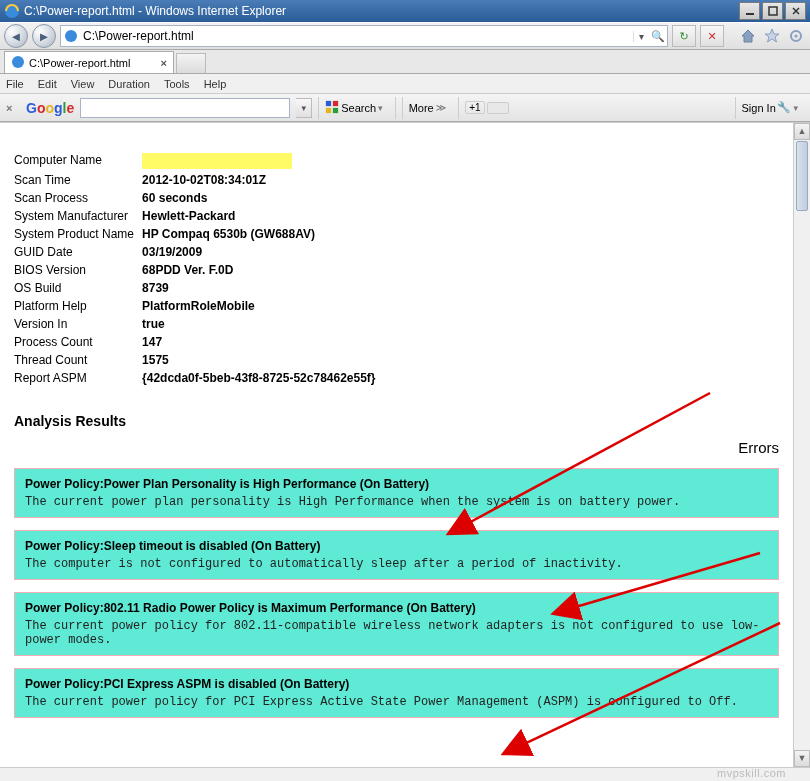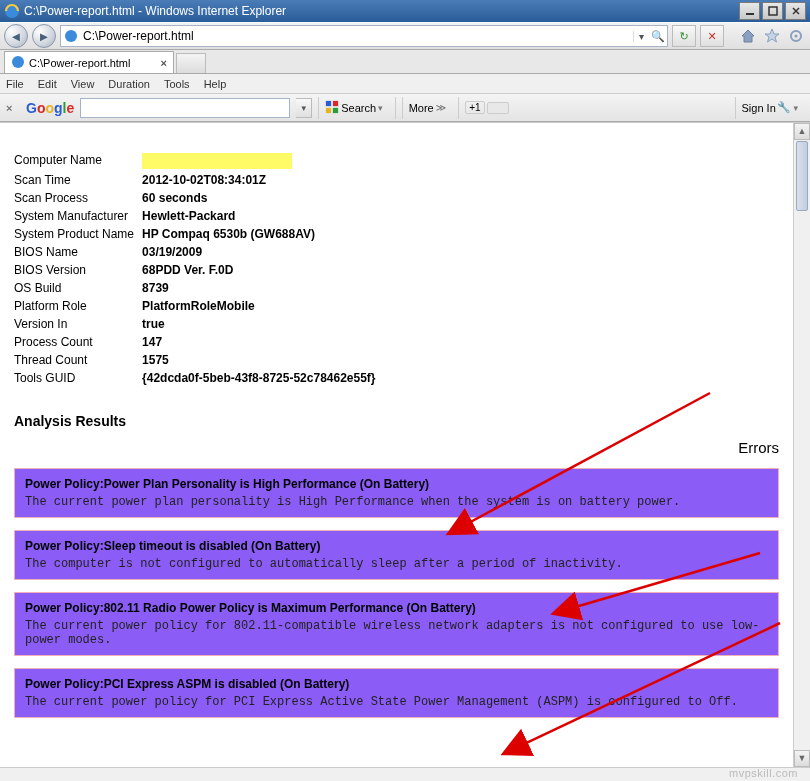--- a/index.html
+++ b/index.html
@@ -53,28 +53,28 @@
 
 .info-table { border-collapse: collapse; }
 .info-table td { padding: 2px 8px 2px 0; font-size: 12px; vertical-align: top; white-space: nowrap; }
 .info-table td:first-child { color: #000; }
 .info-table td:last-child { font-weight: bold; }
 .redact { display:inline-block; background:#fffb66; width:150px; height:16px; vertical-align: middle;}
 
 h2.analysis { font-size: 14px; font-weight: bold; margin: 26px 0 10px; font-family: Verdana, Arial; }
 h3.errors { font-size: 15px; font-weight: normal; margin: 6px 0 12px; font-family: Verdana, Arial; text-align: right; }
 
-.error-block { background: #8b5cf6; border: 1px solid #f0b0b6; padding: 8px 10px; margin-bottom: 12px; }
+.error-block { background: #5eead4; border: 1px solid #f0b0b6; padding: 8px 10px; margin-bottom: 12px; }
 .error-block .etitle { font-weight: bold; font-size: 12px; margin-bottom: 4px; font-family: Verdana, Arial; }
 .error-block .edesc { font-size: 12px; font-family: "Courier New", monospace; color: #222; }
 
 .statusbar { position: absolute; bottom: 0; left: 0; right: 0; height: 14px; background:#f0f0f0; border-top:1px solid #ccc;}
 
 .arrow-overlay { position: absolute; pointer-events: none; }
-.watermark { position: absolute; right: 12px; bottom: 2px; font-size: 11px; color: #bbb; letter-spacing: 0.5px;}
+.watermark { position: absolute; right: 24px; bottom: 2px; font-size: 11px; color: #bbb; letter-spacing: 0.5px;}
 </style>
 </head>
 <body>
 
 <div class="titlebar">
   <span class="ie-icon">
     <svg viewBox="0 0 16 16" width="16" height="16">
         <circle cx="8" cy="8" r="7" fill="#3a8bdc"></circle>
         <path d="M2 8 A6 6 0 0 1 14 8" fill="none" stroke="#ffcc33" stroke-width="2.2"></path>
       </svg>
@@ -206,49 +206,49 @@
           </tr>
       <tr>
             <td>System Manufacturer</td>
             <td>Hewlett-Packard</td>
           </tr>
       <tr>
             <td>System Product Name</td>
             <td>HP Compaq 6530b (GW688AV)</td>
           </tr>
       <tr>
-            <td>BIOS Name</td>
+            <td>GUID Date</td>
             <td>03/19/2009</td>
           </tr>
       <tr>
             <td>BIOS Version</td>
             <td>68PDD Ver. F.0D</td>
           </tr>
       <tr>
             <td>OS Build</td>
             <td>8739</td>
           </tr>
       <tr>
-            <td>Platform Role</td>
+            <td>Platform Help</td>
             <td>PlatformRoleMobile</td>
           </tr>
       <tr>
             <td>Version In</td>
             <td>true</td>
           </tr>
       <tr>
             <td>Process Count</td>
             <td>147</td>
           </tr>
       <tr>
             <td>Thread Count</td>
             <td>1575</td>
           </tr>
       <tr>
-            <td>Tools GUID</td>
+            <td>Report ASPM</td>
             <td>{42dcda0f-5beb-43f8-8725-52c78462e55f}</td>
           </tr>
     </tbody>
       </table>
 
     <h2 class="analysis">Analysis Results</h2>
     <h3 class="errors">Errors</h3>
 
     <div class="error-block">
       <div class="etitle">Power Policy:Power Plan Personality is High Performance (On Battery)</div>

